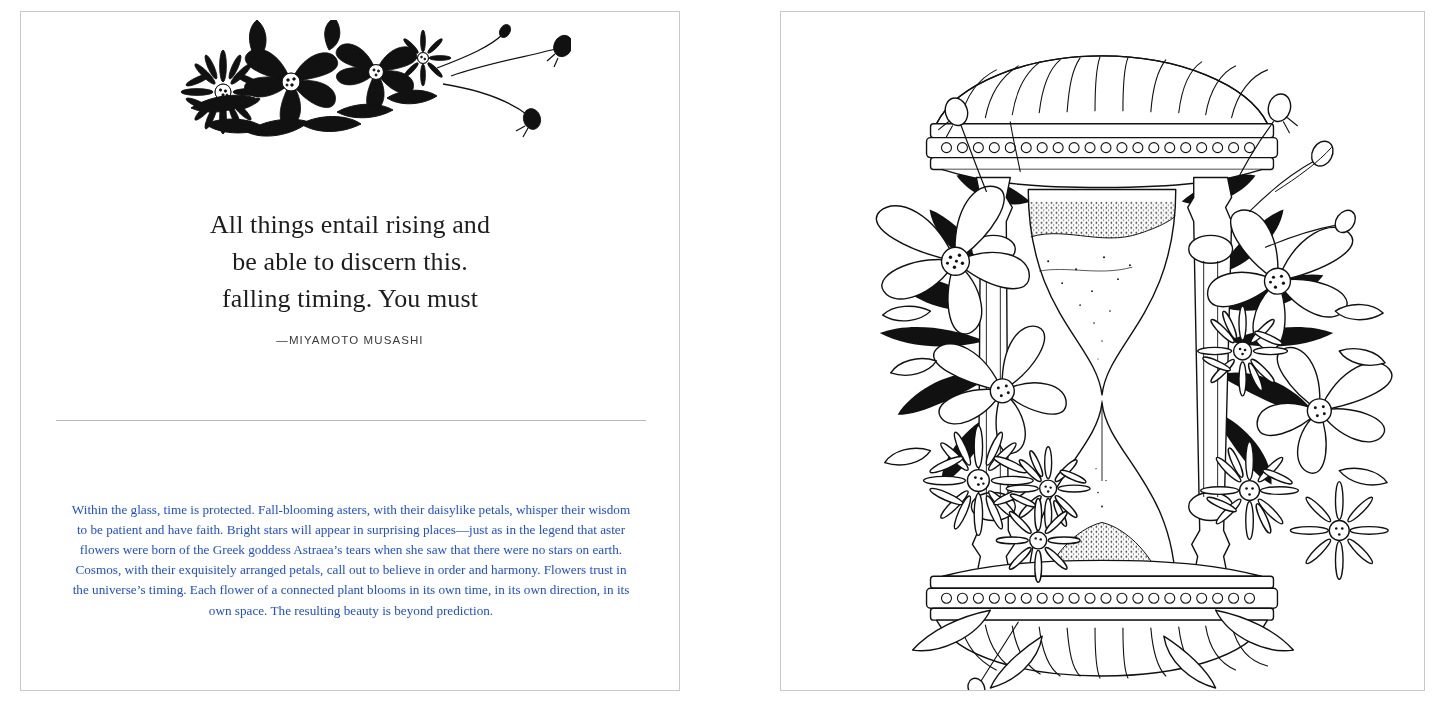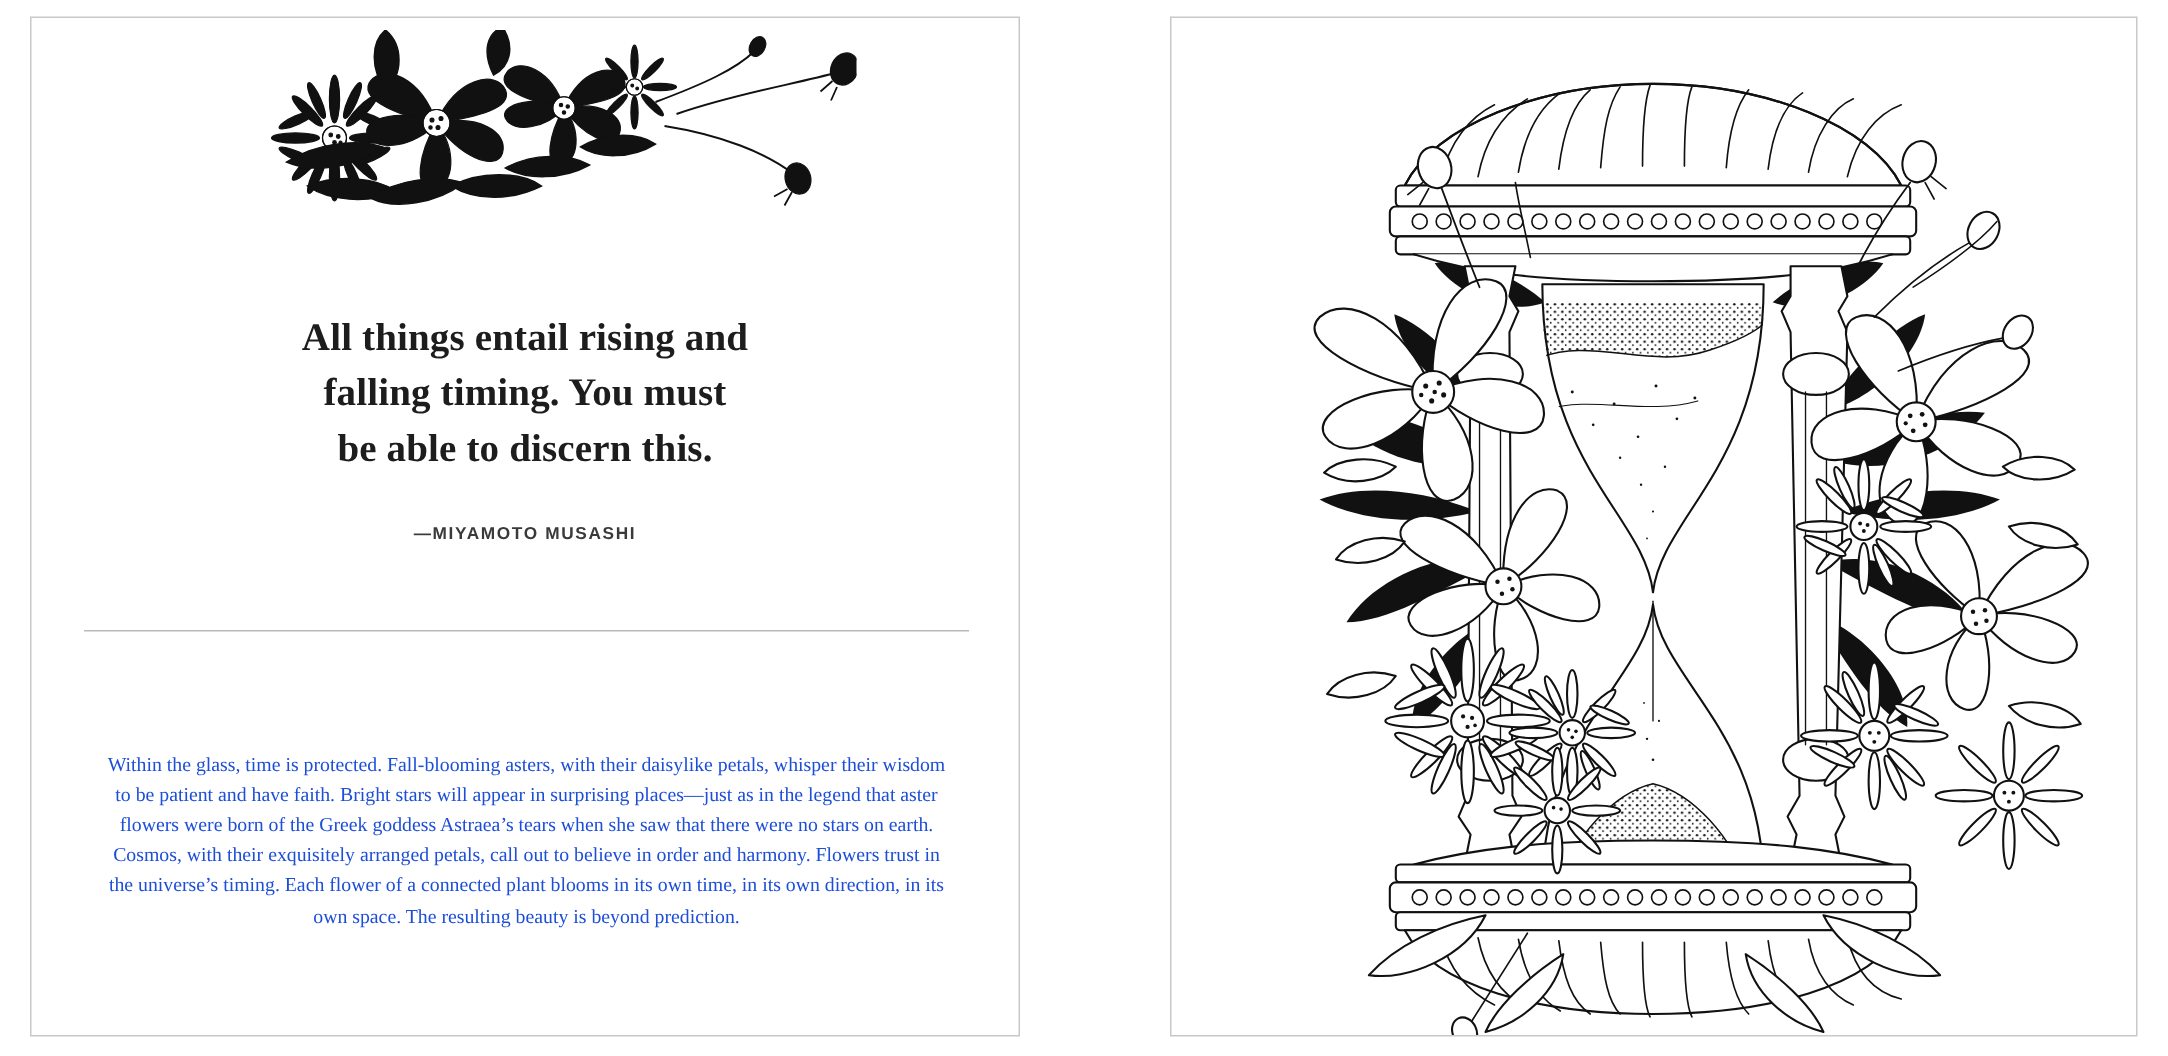--- a/index.html
+++ b/index.html
@@ -52,35 +52,34 @@
     width: 420px;
     height: 130px;
   }
 
   .quote-block {
     position: absolute;
     top: 195px;
     left: 0;
     width: 100%;
     text-align: center;
-    font-weight: bold;
   }
 
   .quote-text {
     font-family: "Liberation Serif", serif;
     font-size: 26px;
     line-height: 1.42;
     color: #1d1d1d;
     margin: 0 auto;
     width: 330px;
     letter-spacing: 0.1px;
   }
 
   .quote-attrib {
-    margin-top: 32px;
+    margin-top: 16px;
     font-family: "Liberation Sans", sans-serif;
     font-size: 11.5px;
     letter-spacing: 1.1px;
     color: #3a3a3a;
     text-transform: uppercase;
     font-variant: small-caps;
   }
 
   .rule {
     position: absolute;
@@ -217,22 +216,22 @@
             <ellipse cx="381" cy="99" rx="8.5" ry="10.5" transform="rotate(-15 381 99)" fill="#111"></ellipse>
             <path d="M374,106 l-9,5 M377,108 l-5,9" stroke="#111" stroke-width="1.2" fill="none"></path>
             <ellipse cx="354" cy="11" rx="5" ry="7" transform="rotate(30 354 11)" fill="#111"></ellipse>
           </g>
         </g>
       </svg>
     </div>
 
     <div class="quote-block">
       <div class="quote-text">All things entail rising and</div>
+      <div class="quote-text">be able to discern this.</div>
       <div class="quote-text">falling timing. You must</div>
-      <div class="quote-text">be able to discern this.</div>
       <div class="quote-attrib">—Miyamoto Musashi</div>
     </div>
 
     <div class="rule"></div>
 
     <p class="body-copy">Within the glass, time is protected. Fall-blooming asters, with their daisylike petals, whisper their wisdom to be patient and have faith. Bright stars will appear in surprising places—just as in the legend that aster flowers were born of the Greek goddess Astraea’s tears when she saw that there were no stars on earth. Cosmos, with their exquisitely arranged petals, call out to believe in order and harmony. Flowers trust in the universe’s timing. Each flower of a connected plant blooms in its own time, in its own direction, in its own space. The resulting beauty is beyond prediction.</p>
   </div>
 
   <div class="page page-right">
     <div class="art-wrap">

